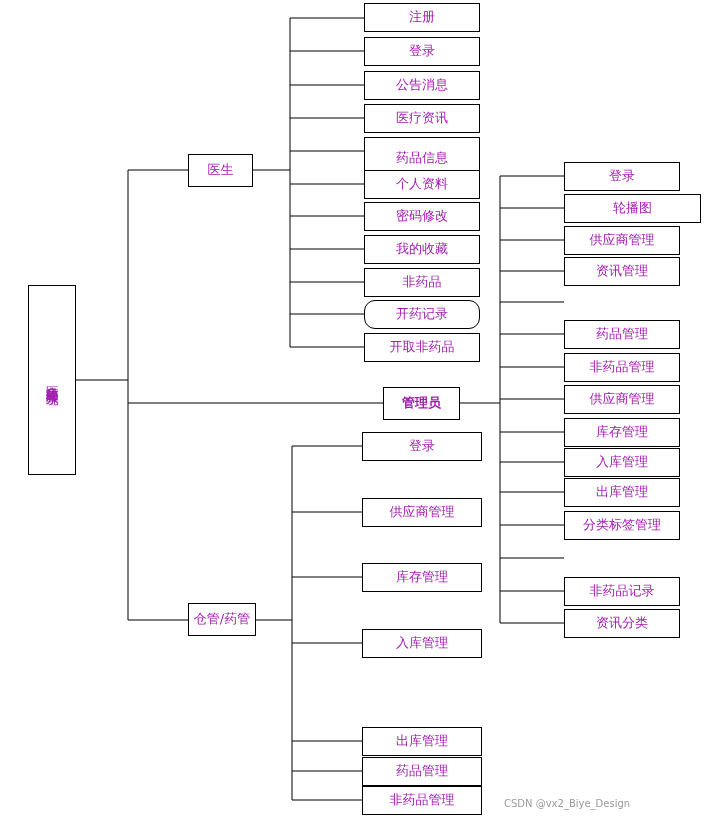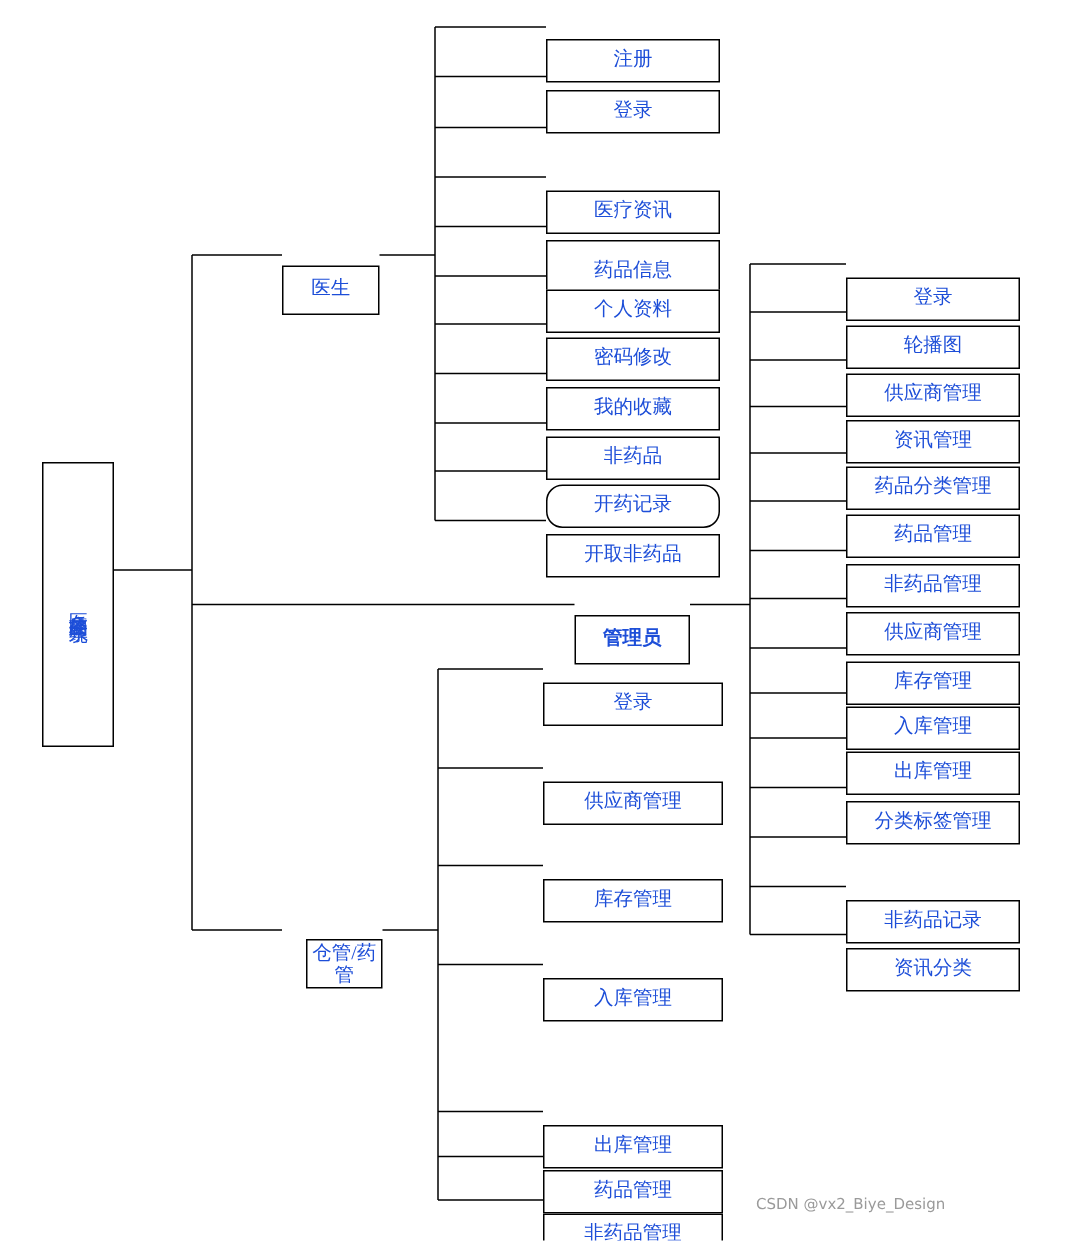--- a/index.html
+++ b/index.html
@@ -9,29 +9,28 @@
     font-family:"DejaVu Sans","Liberation Sans",sans-serif;
     overflow:hidden;
     position:relative;
   }
   #canvas{position:absolute;left:0;top:0;width:728px;height:827px;}
   .node{
     position:absolute;
     box-sizing:border-box;
     border:1px solid #000000;
     background:#ffffff;
-    color:#1d4ed8;
+    color:#a21caf;
     font-size:13px;
     display:flex;
     align-items:center;
     justify-content:center;
     text-align:center;
     line-height:1.15;
     z-index:5;
-    margin-top:23px;
   }
   .node.vertical{
     writing-mode:vertical-rl;
     text-orientation:upright;
     letter-spacing:1px;
     font-size:12.5px;
     padding:4px 0;
   }
   .watermark{
     position:absolute;
@@ -102,38 +101,38 @@
     <line x1="292" y1="643" x2="362" y2="643"></line>
     <line x1="292" y1="741" x2="362" y2="741"></line>
     <line x1="292" y1="771" x2="362" y2="771"></line>
     <line x1="292" y1="800" x2="362" y2="800"></line>
   </svg>
 
   <div class="node vertical" style="left:28px;top:285px;width:48px;height:190px;">医疗药品管理系统</div>
 
   <div class="node" style="left:188px;top:154px;width:65px;height:33px;">医生</div>
   <div class="node" style="left:383px;top:387px;width:77px;height:33px;font-weight:bold;">管理员</div>
-  <div class="node" style="left:204px;top:603px;width:51px;height:33px;font-family:Liberation Serif, serif;">仓管/药管</div>
+  <div class="node" style="left:188px;top:603px;width:68px;height:33px;">仓管/药管</div>
 
   <div class="node" style="left:364px;top:3px;width:116px;height:29px;">注册</div>
   <div class="node" style="left:364px;top:37px;width:116px;height:29px;">登录</div>
+  <div class="node" style="left:364px;top:71px;width:116px;height:29px;">公告消息</div>
   <div class="node" style="left:364px;top:104px;width:116px;height:29px;">医疗资讯</div>
   <div class="node" style="left:364px;top:137px;width:116px;height:42px;">药品信息</div>
   <div class="node" style="left:364px;top:170px;width:116px;height:29px;">个人资料</div>
   <div class="node" style="left:364px;top:202px;width:116px;height:29px;">密码修改</div>
   <div class="node" style="left:364px;top:235px;width:116px;height:29px;">我的收藏</div>
   <div class="node" style="left:364px;top:268px;width:116px;height:29px;">非药品</div>
   <div class="node" style="left:364px;top:300px;width:116px;height:29px;border-radius:11px;">开药记录</div>
   <div class="node" style="left:364px;top:333px;width:116px;height:29px;">开取非药品</div>
 
   <div class="node" style="left:564px;top:162px;width:116px;height:29px;">登录</div>
-  <div class="node" style="left:564px;top:194px;width:116px;height:29px;">轮播图</div>
+  <div class="node" style="left:564px;top:194px;width:137px;height:29px;">轮播图</div>
   <div class="node" style="left:564px;top:226px;width:116px;height:29px;">供应商管理</div>
   <div class="node" style="left:564px;top:257px;width:116px;height:29px;">资讯管理</div>
-  <div class="node" style="left:564px;top:288px;width:116px;height:29px;">药品分类管理</div>
   <div class="node" style="left:564px;top:320px;width:116px;height:29px;">药品管理</div>
   <div class="node" style="left:564px;top:353px;width:116px;height:29px;">非药品管理</div>
   <div class="node" style="left:564px;top:385px;width:116px;height:29px;">供应商管理</div>
   <div class="node" style="left:564px;top:418px;width:116px;height:29px;">库存管理</div>
   <div class="node" style="left:564px;top:448px;width:116px;height:29px;">入库管理</div>
   <div class="node" style="left:564px;top:478px;width:116px;height:29px;">出库管理</div>
   <div class="node" style="left:564px;top:511px;width:116px;height:29px;">分类标签管理</div>
   <div class="node" style="left:564px;top:577px;width:116px;height:29px;">非药品记录</div>
   <div class="node" style="left:564px;top:609px;width:116px;height:29px;">资讯分类</div>
 

